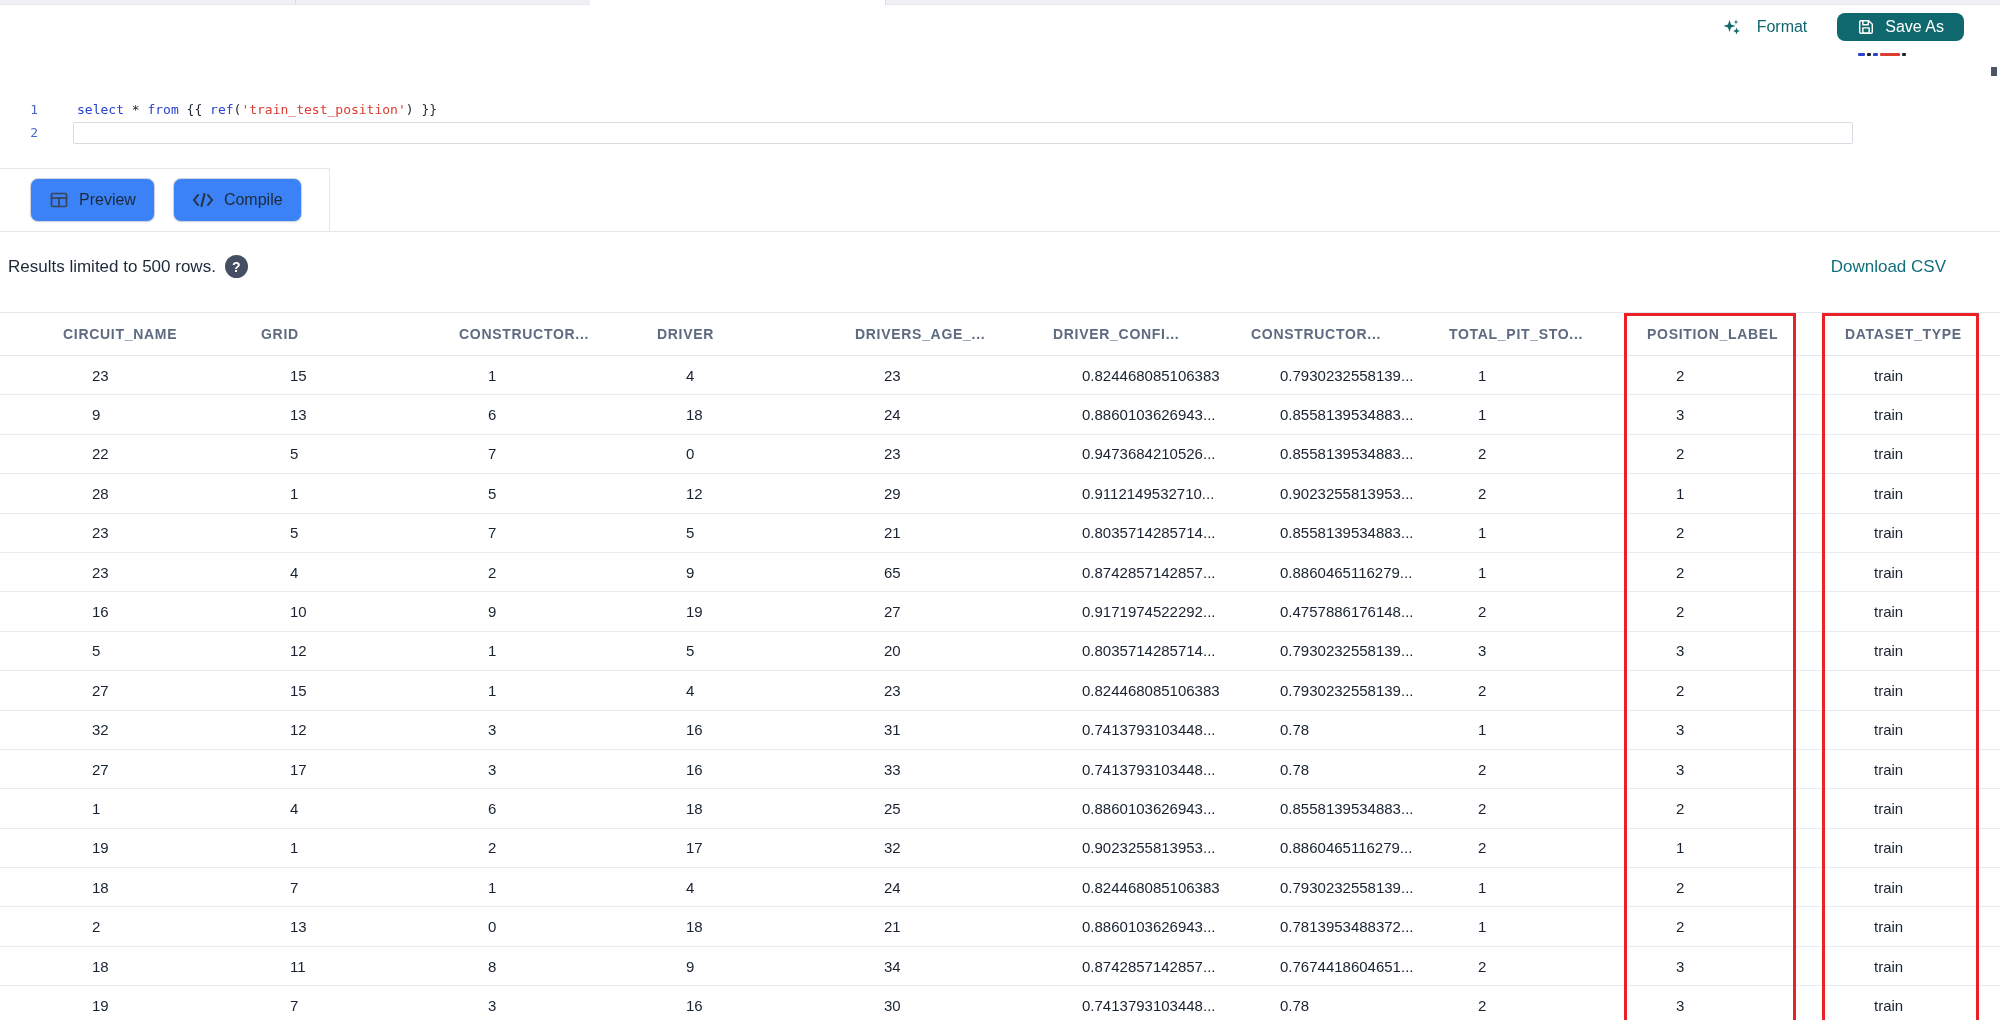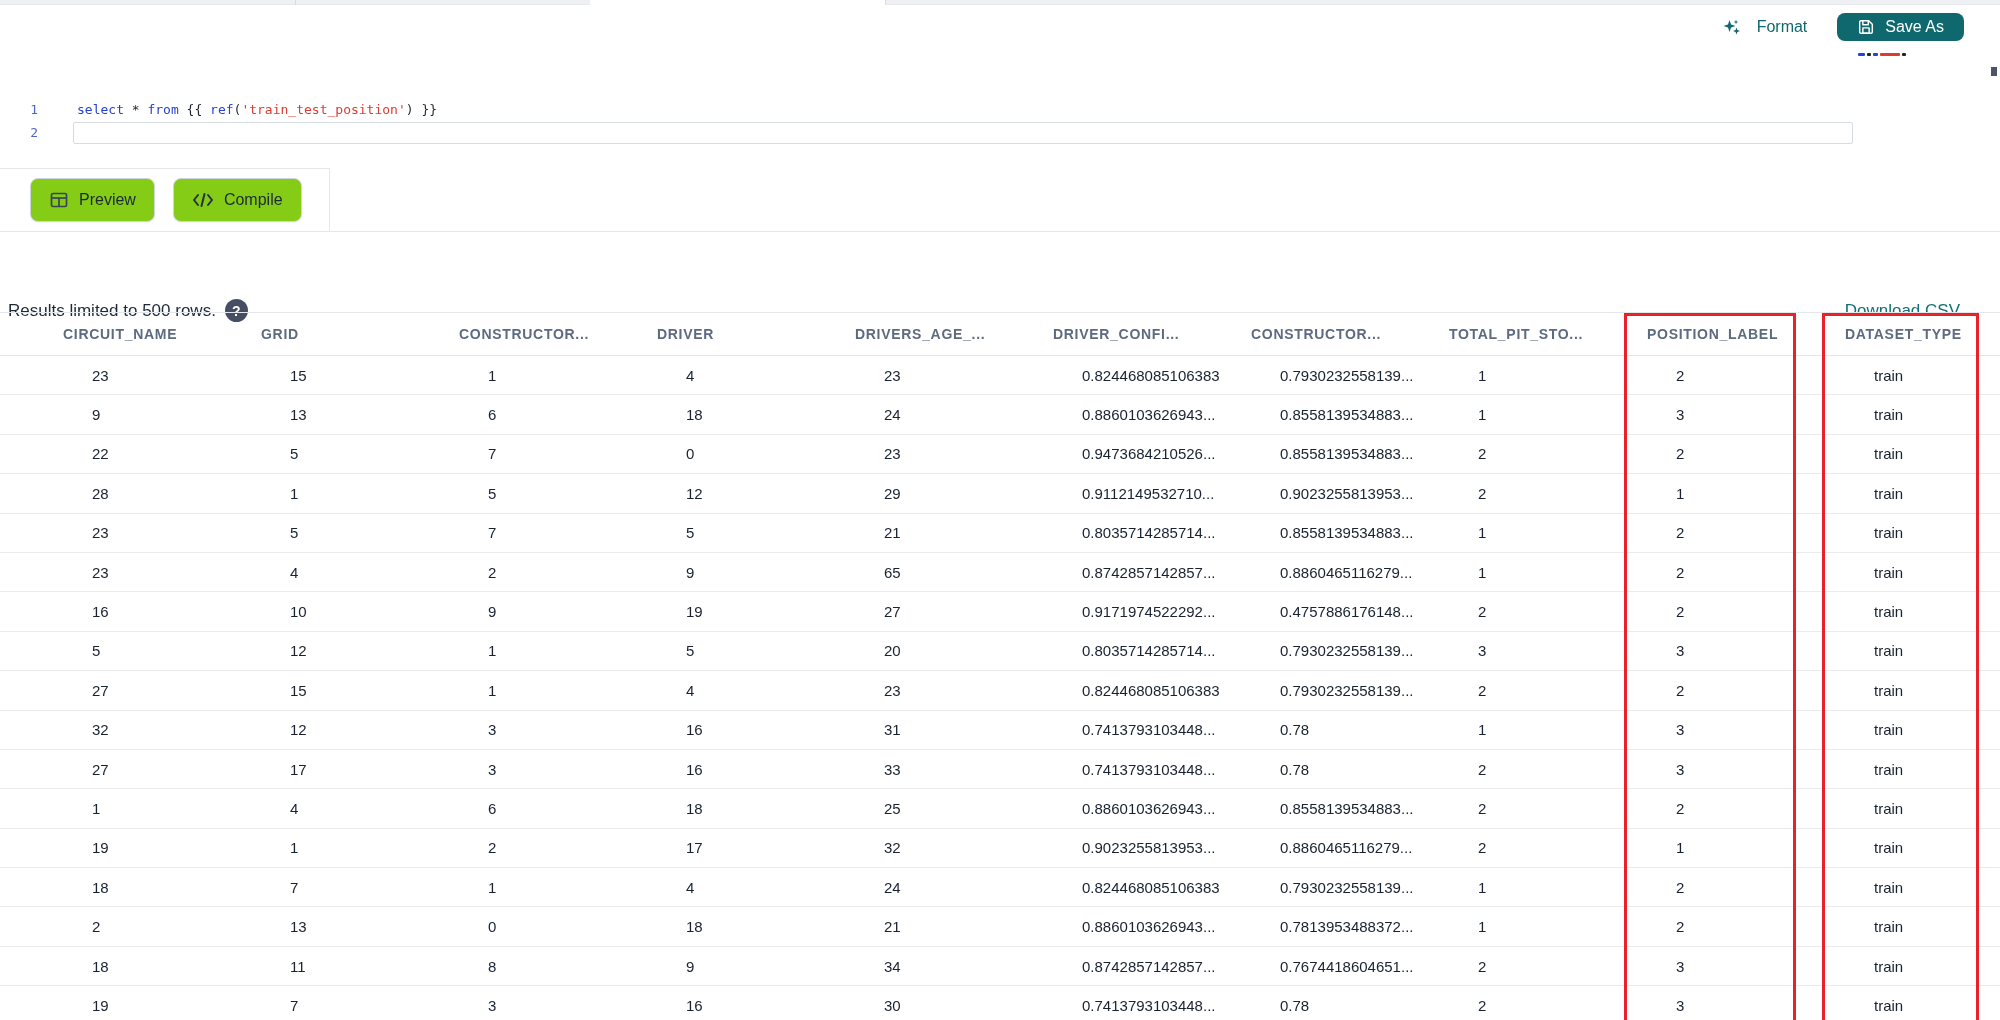--- a/index.html
+++ b/index.html
@@ -46,28 +46,28 @@
   .mm-b1{width:7px;background:#2742CC;}
   .mm-d1{width:4px;background:#1F242E;}
   .mm-b2{width:5px;background:#2742CC;}
   .mm-r1{width:20px;background:#DC3B30;}
   .mm-d2{width:4px;background:#1F242E;}
   .scroll-mark{position:absolute;left:1991px;top:22px;width:6px;height:9px;background:#4b5565;}
 
   
   .actionbar{position:absolute;top:168px;left:0;width:2000px;height:64px;border-bottom:1px solid #e4e7ec;display:flex;background:#fff;}
   .actions-left{width:330px;height:100%;border-top:1px solid #e4e7ec;border-right:1px solid #e4e7ec;display:flex;align-items:center;gap:18px;padding-left:30px;flex:0 0 auto;}
-  .btn{display:inline-flex;align-items:center;gap:10px;height:44px;padding:0 18px;background:#84cc16;border:1px solid #d0d5dd;border-radius:8px;font-size:16px;font-weight:500;color:#1d2939;cursor:pointer;box-shadow:0 1px 2px rgba(16,24,40,.05);}
+  .btn{display:inline-flex;align-items:center;gap:10px;height:44px;padding:0 18px;background:#3b82f6;border:1px solid #d0d5dd;border-radius:8px;font-size:16px;font-weight:500;color:#1d2939;cursor:pointer;box-shadow:0 1px 2px rgba(16,24,40,.05);}
   .tabs{display:flex;align-items:stretch;padding-left:42px;gap:12px;}
   .tab{position:relative;display:flex;align-items:center;padding:0 16px;font-size:16px;color:#344054;cursor:pointer;}
   .tab.active{color:#101828;}
   .tab.active::after{content:"";position:absolute;left:0;right:0;bottom:0;height:3px;background:#5F6A7D;}
 
   
-  .resultsbar{position:absolute;top:233px;left:0;width:2000px;height:67px;display:flex;align-items:center;justify-content:space-between;padding:0 40px 0 8px;margin-top:44px;}
+  .resultsbar{position:absolute;top:233px;left:0;width:2000px;height:67px;display:flex;align-items:center;justify-content:space-between;padding:0 54px 0 8px;}
   .results-info{display:flex;align-items:center;gap:9px;font-size:17px;color:#1d2939;}
   .help-icon{width:23px;height:23px;border-radius:50%;background:#454E63;color:#fff;font-size:14px;font-weight:700;display:flex;align-items:center;justify-content:center;cursor:pointer;}
   .download-csv{color:var(--link_teal);font-size:17px;cursor:pointer;}
 
   
   .table{position:absolute;top:312px;left:0;width:2000px;}
   .thead{height:44px;border-top:1px solid #e3e6ea;border-bottom:1px solid #e3e6ea;display:grid;grid-template-columns:repeat(9,198px) 1fr;padding-left:63px;align-items:center;}
   .th{font-size:14px;font-weight:700;color:#5D6A80;letter-spacing:.7px;white-space:nowrap;overflow:hidden;}
   .row{height:39.4px;border-bottom:1px solid #e9ebef;display:grid;grid-template-columns:repeat(9,198px) 1fr;padding-left:92px;align-items:center;}
   .td{font-size:15px;color:#182230;white-space:nowrap;overflow:hidden;}

